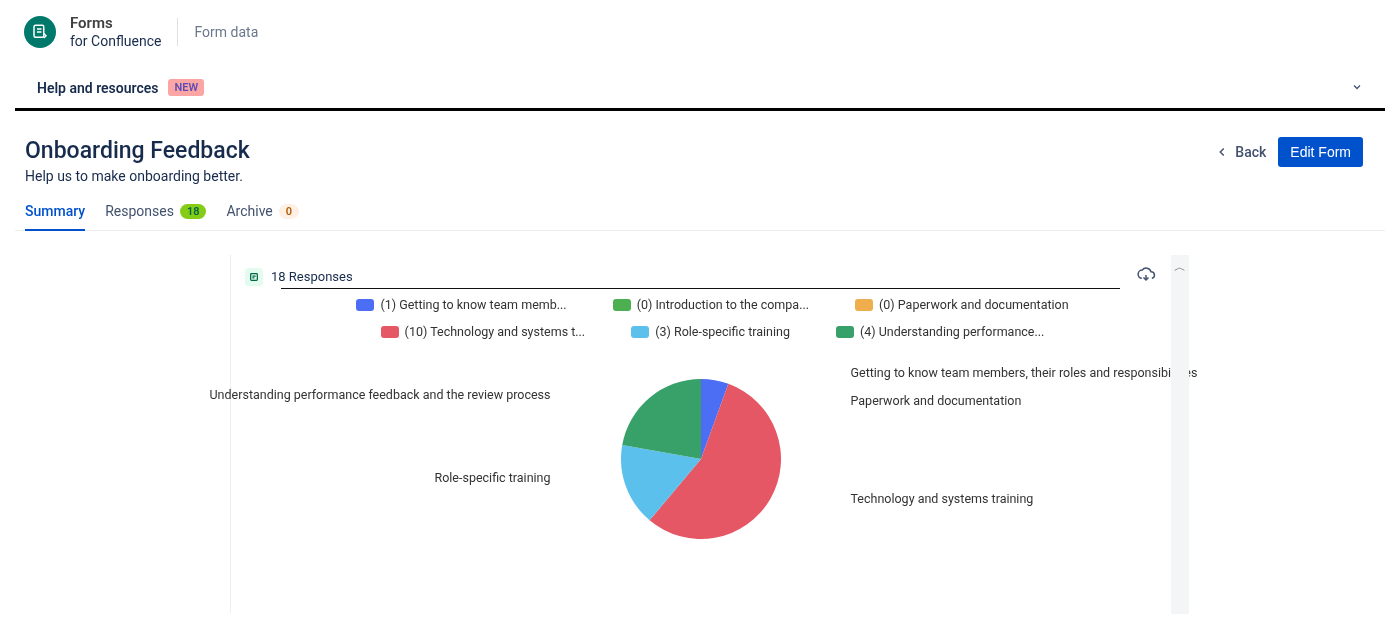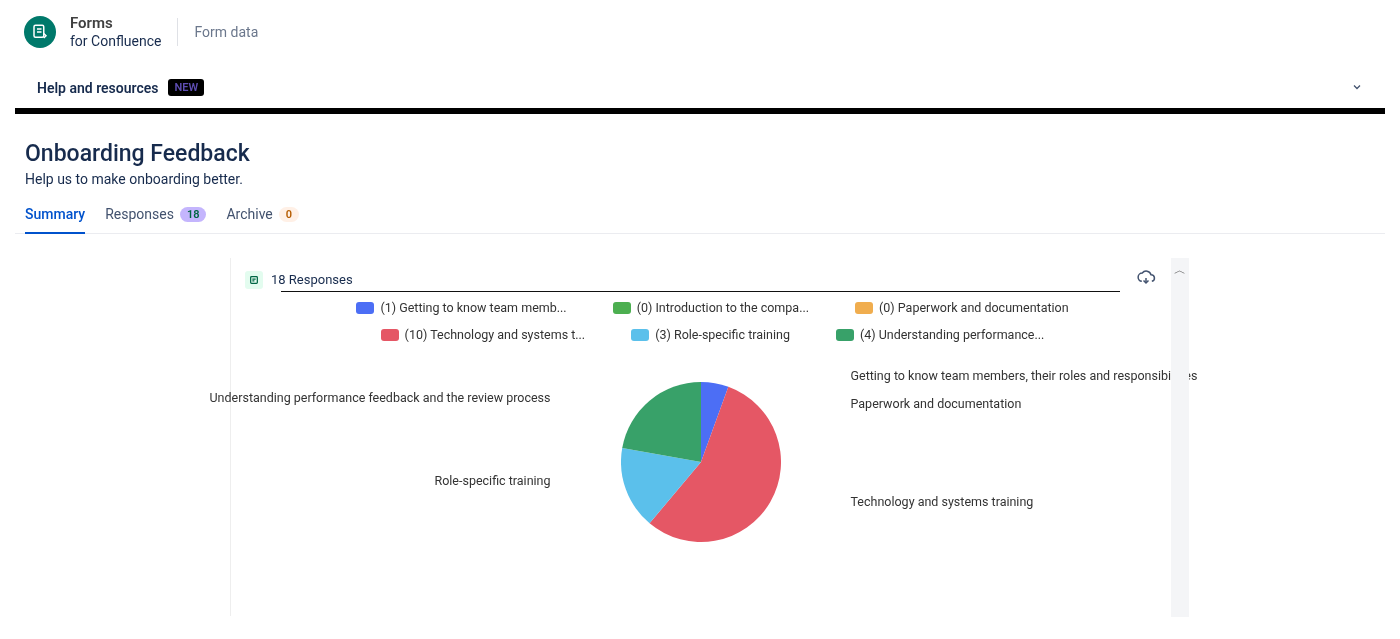--- a/index.html
+++ b/index.html
@@ -7,40 +7,40 @@
   .header { display:flex; align-items:center; padding:14px 24px; }
   .app-logo { width:32px; height:32px; border-radius:50%; background:#00796B; display:flex; align-items:center; justify-content:center; }
   .app-logo svg { width:18px; height:18px; }
   .app-title-group { margin-left:14px; line-height:1.25; }
   .app-title { font-weight:600; font-size:15px; color:#404040; }
   .app-subtitle { font-size:14px; color:#172B4D; }
   .vsep { width:1px; height:28px; background:#DFE1E6; margin:0 16px; }
   .breadcrumb { color:#6B778C; font-size:14px; }
 
   .panel { margin:0 14px; border:1px solid #fff; }
-  .help-row { display:flex; align-items:center; justify-content:space-between; padding:14px 22px 12px 22px; border-bottom:6px solid #000000; cursor:pointer; }
+  .help-row { display:flex; align-items:center; justify-content:space-between; padding:14px 22px 12px 22px; border-bottom:3px solid #000000; cursor:pointer; }
   .help-left { display:flex; align-items:center; gap:10px; }
   .help-label { font-weight:600; color:#172B4D; font-size:14px; }
-  .new-badge { background:#000000; color:#5E4DB2; font-size:11px; font-weight:600; padding:2px 6px; border-radius:3px; }
+  .new-badge { background:#fca5a5; color:#5E4DB2; font-size:11px; font-weight:600; padding:2px 6px; border-radius:3px; }
   .chevron { color:#42526E; }
 
   .page-head { display:flex; justify-content:space-between; align-items:flex-start; padding:26px 22px 0 10px; }
   .page-left { max-width:70%; }
   .page-title { font-size:23px; font-weight:500; color:#172B4D; margin-bottom:4px; }
   .page-desc { font-size:14px; color:#172B4D; }
   .page-actions { display:flex; align-items:center; gap:12px; }
   .back-link { display:flex; align-items:center; gap:6px; color:#42526E; font-weight:500; font-size:14px; cursor:pointer; }
   .back-link svg { width:14px; height:14px; }
   .primary-btn { background:#0052CC; color:#fff; border:none; border-radius:3px; padding:7px 12px; font-size:14px; font-weight:500; cursor:pointer; }
 
   .tabs { display:flex; align-items:center; gap:20px; padding:18px 10px 0 10px; border-bottom:1px solid #EBECF0; }
   .tab { display:flex; align-items:center; gap:6px; padding:0 0 10px 0; font-size:14px; color:#42526E; cursor:pointer; border-bottom:2px solid transparent; position:relative; top:1px; }
   .tab.active { color:#0052CC; border-bottom-color:#0052CC; font-weight:500; }
   .count-badge { border-radius:10px; font-size:11px; font-weight:600; padding:1px 7px; }
-  .count-green { background:#c4b5fd; color:#006644; }
+  .count-green { background:#84cc16; color:#006644; }
   .count-orange { background:#FFF0E6; color:#B65C00; }
 
   .summary-card-wrap { display:flex; justify-content:center; padding:24px 0 0 0; }
   .summary-card { width:940px; position:relative; background:#fff; border-left:1px solid #eee; }
   .vscroll { position:absolute; right:-19px; top:0; bottom:-28px; width:18px; background:#F4F5F7; display:flex; flex-direction:column; justify-content:space-between; align-items:center; }
   .vscroll .arrow { color:#555; font-size:12px; padding:4px 0; cursor:pointer; }
 
   .card-top { display:flex; justify-content:space-between; align-items:center; padding:10px 14px 0 14px; }
   .resp-chip { display:flex; align-items:center; gap:8px; }
   .resp-icon { width:18px; height:18px; background:#E3FCEF; border-radius:3px; display:flex; align-items:center; justify-content:center; }
@@ -92,20 +92,29 @@
       <svg width="12" height="12" viewBox="0 0 24 24" fill="none" stroke="currentColor" stroke-width="2.5">
           <polyline points="6 9 12 15 18 9"></polyline>
         </svg>
     </span>
   </div>
 
   <div class="page-head">
     <div class="page-left">
       <h1 class="page-title">Onboarding Feedback</h1>
       <div class="page-desc">Help us to make onboarding better.</div>
+    </div>
+    <div class="page-actions">
+      <div class="back-link">
+        <svg viewBox="0 0 24 24" fill="none" stroke="currentColor" stroke-width="2.5">
+            <polyline points="15 18 9 12 15 6"></polyline>
+          </svg>
+        <span>Back</span>
+      </div>
+      <button class="primary-btn">Edit Form</button>
     </div>
   </div>
 
   <div class="tabs">
     <div class="tab active">
       <span>Summary</span>
     </div>
     <div class="tab">
       <span>Responses</span>
       <span class="count-badge count-green">18</span>

